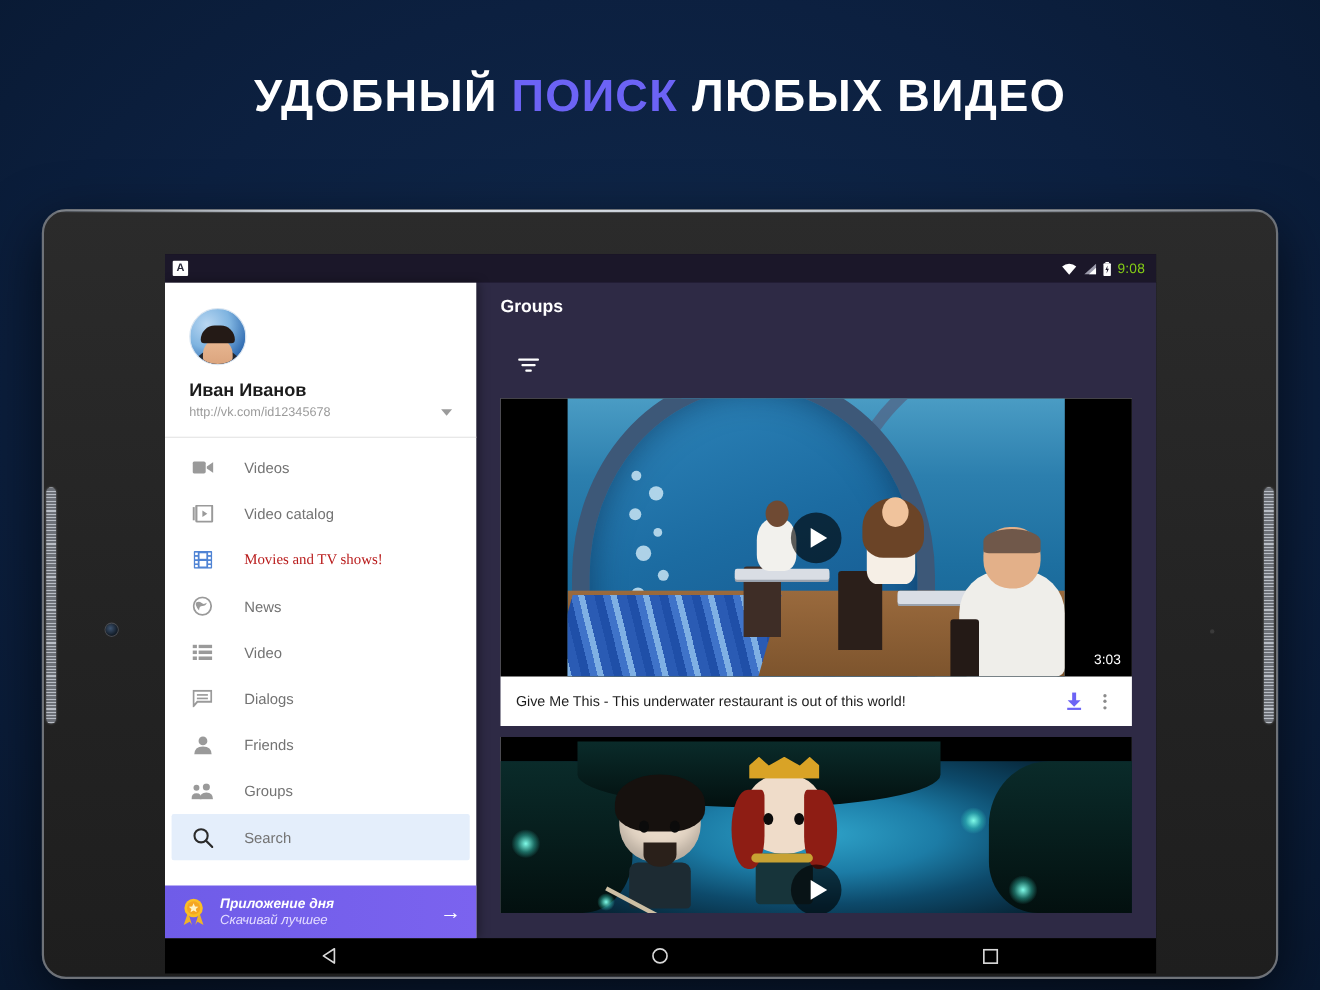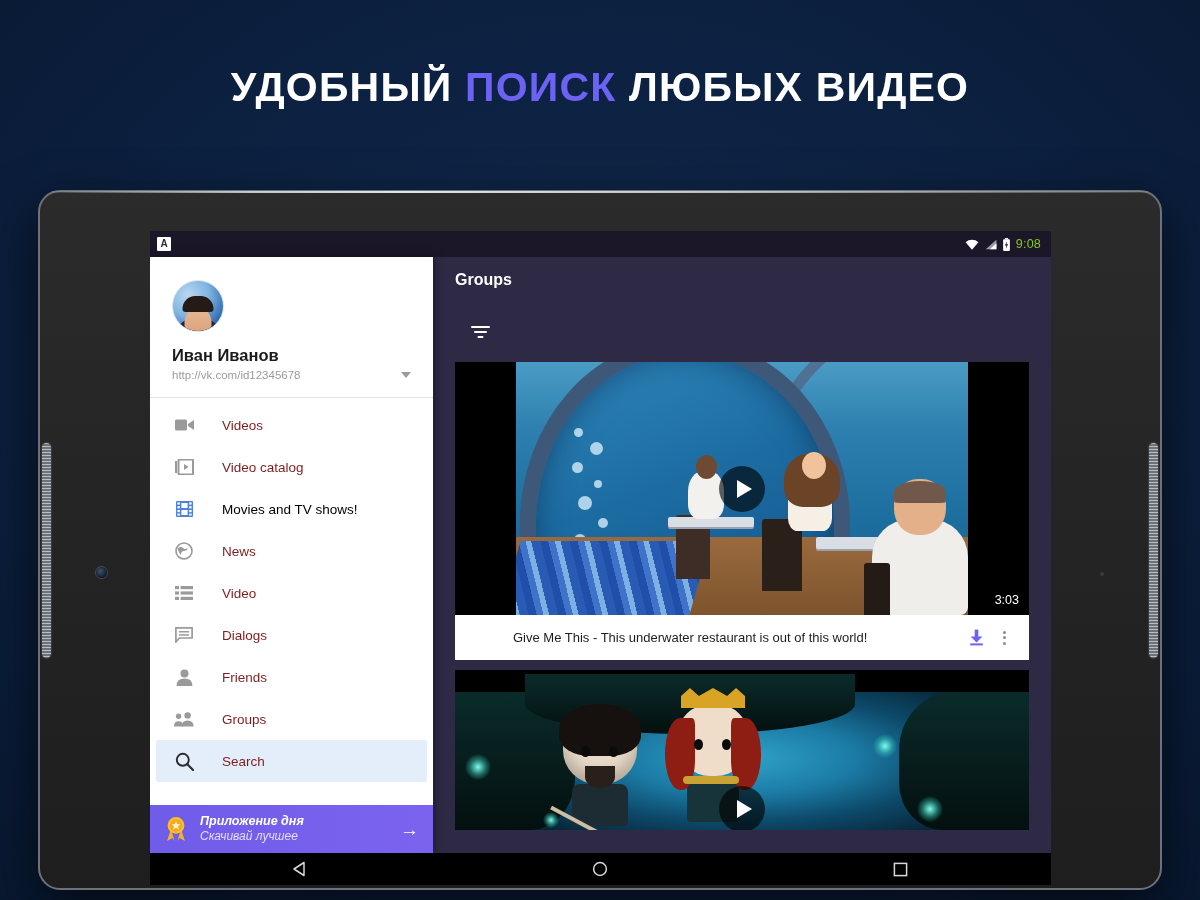--- a/index.html
+++ b/index.html
@@ -99,22 +99,22 @@
   .pname { font-size:16.5px; font-weight:bold; color:#1b1b1b; margin-left:22px; }
   .purl-row { display:flex; align-items:center; margin:4px 22px 0 22px; }
   .purl { font-size:11.5px; color:#9b9b9b; }
   .caret { margin-left:auto; width:0;height:0;border-left:5px solid transparent;border-right:5px solid transparent;border-top:6px solid #9b9b9b; }
   .divider { height:1px; background:#e3e3e3; margin:16px 0 6px 0; }
 
   .menu { flex:1; }
   .mitem { display:flex; align-items:center; height:42px; padding-left:22px; position:relative; }
   .mitem.active-hl { background:#e4eefb; margin:0 6px; border-radius:2px; padding-left:16px; }
   .mico { width:24px; height:24px; display:flex; align-items:center; justify-content:center; flex:0 0 24px; }
-  .mlabel { margin-left:26px; font-size:13.5px; color:#7f1d1d; }
-  .mitem.blue .mlabel { color:#000000; }
+  .mlabel { margin-left:26px; font-size:13.5px; color:#737373; }
+  .mitem.blue .mlabel { color:#b91c1c;font-family:Liberation Serif, serif; }
 
   .promo {
     height:48px; background:linear-gradient(90deg,#6f5ce8 0%,#7b63ef 100%);
     display:flex; align-items:center; padding:0 14px; flex:0 0 48px;font-style:italic;
   }
   .medal { width:24px; height:26px; position:relative; flex:0 0 24px; }
   .promo-txt { margin-left:12px; line-height:1.25; }
   .promo-t1 { font-size:12.5px; font-weight:bold; color:#ffffff; }
   .promo-t2 { font-size:12px; color:#e4ddff; }
   .promo-arrow { margin-left:auto; color:#fff; font-size:19px; line-height:1; }
@@ -170,21 +170,21 @@
   .funko-eye { position:absolute; width:9px; height:11px; background:#0b0b0b; border-radius:50%; top:48%; }
 
   .playbtn {
     position:absolute; left:50%; top:50%; transform:translate(-50%,-50%);
     width:46px; height:46px; border-radius:50%; background:rgba(0,0,0,.62);
     display:flex; align-items:center; justify-content:center;
   }
   .playbtn::after { content:""; width:0;height:0;border-left:15px solid #fff;border-top:9px solid transparent;border-bottom:9px solid transparent; margin-left:4px; }
   .duration { position:absolute; right:10px; bottom:8px; color:#fff; font-size:12.5px; text-shadow:0 1px 2px rgba(0,0,0,.9); }
 
-  .caption { height:45px; display:flex; align-items:center; padding:0 12px 0 14px;margin-left:44px; }
+  .caption { height:45px; display:flex; align-items:center; padding:0 12px 0 14px; }
   .cap-text { font-size:13px; color:#1d1d1d; flex:1; white-space:nowrap; overflow:hidden; }
   .dl { width:30px; display:flex; align-items:center; justify-content:center; }
   .kebab { width:26px; display:flex; flex-direction:column; align-items:center; justify-content:center; gap:2.5px; }
   .kebab i { width:3px; height:3px; border-radius:50%; background:#8b8b8b; display:block; }
 
   
   .navbar {
     position:absolute; left:110px; top:661px; width:901px; height:32px;
     background:#000; display:flex; align-items:center; justify-content:space-around;
   }

